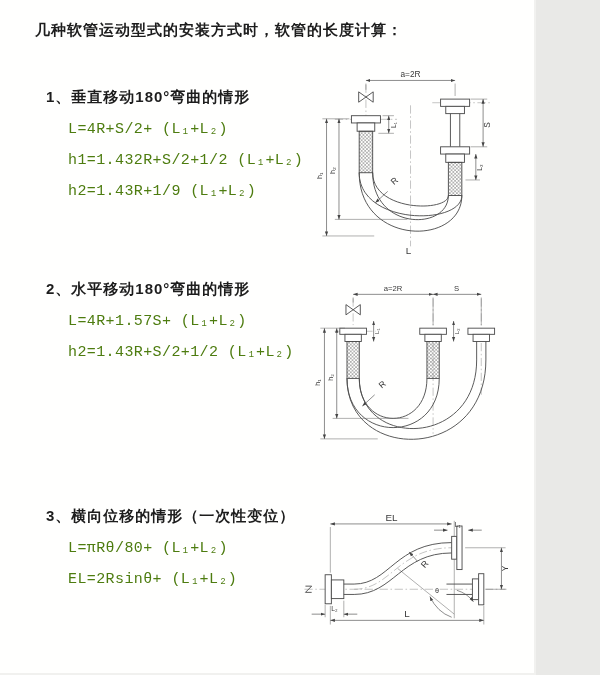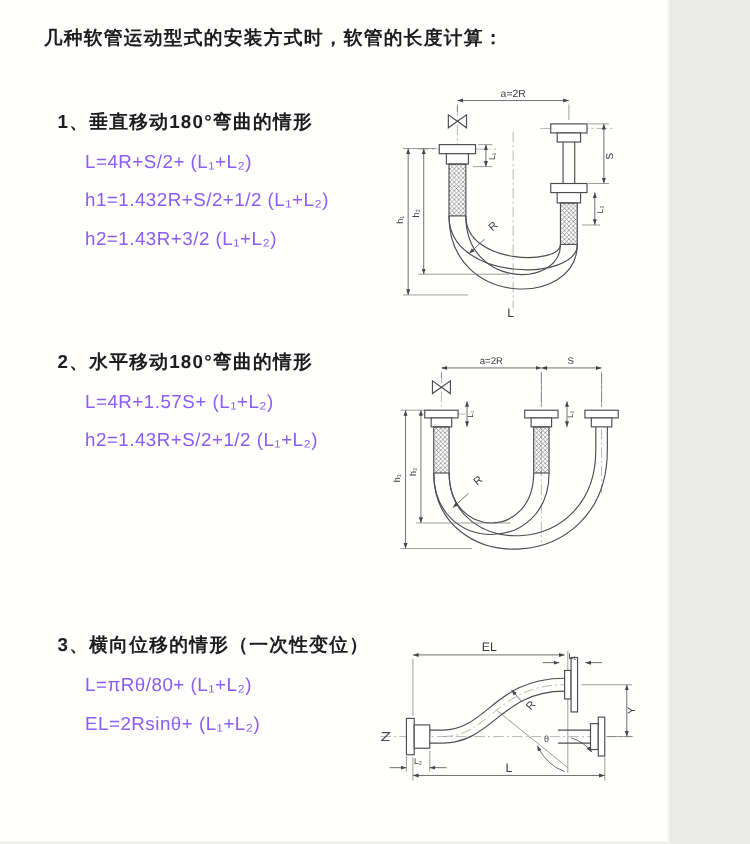--- a/index.html
+++ b/index.html
@@ -8,21 +8,21 @@
     font-family:"Liberation Sans","DejaVu Sans",sans-serif;color:#222;
     overflow:hidden;box-shadow:inset -2px -2px 0 #f1f1ef;
   }
   .title{
     position:absolute;left:35px;top:21px;font-size:15px;font-weight:700;
     letter-spacing:1px;color:#1d1d1d;white-space:nowrap;
   }
   .section{position:absolute;left:46px;width:275px;}
   .sec1{top:88px;} .sec2{top:280px;} .sec3{top:507px;}
   .heading{font-size:15px;font-weight:700;letter-spacing:1px;color:#1d1d1d;margin-bottom:14px;white-space:nowrap;}
-  .formula{font-size:15px;color:#8b5cf6;margin:0 0 14px 22px;letter-spacing:.4px;white-space:nowrap;}
+  .formula{font-size:15px;color:#4d7c0f;margin:0 0 14px 22px;letter-spacing:.4px;white-space:nowrap;font-family:Liberation Mono, monospace;}
   .diag{position:absolute;}
   .diag1{left:314px;top:68px;width:192px;height:197px;}
   .diag2{left:314px;top:280px;width:190px;height:164px;}
   .diag3{left:296px;top:498px;width:218px;height:140px;}
   svg{display:block;width:100%;height:100%;}
   svg text{font-family:"Liberation Sans","DejaVu Sans",sans-serif;fill:#3a3a3a;}
   .geo{stroke:#4d4d4d;stroke-width:.9;fill:none;}
   .geoF{stroke:#4d4d4d;stroke-width:.9;fill:#fff;}
   .dim{stroke:#555;stroke-width:.65;fill:none;}
   .ext{stroke:#666;stroke-width:.5;fill:none;}
@@ -32,21 +32,21 @@
 <body>
 
 <div class="page">
 
   <div class="title">几种软管运动型式的安装方式时，软管的长度计算：</div>
 
   <div class="section sec1">
     <div class="heading">1、垂直移动180°弯曲的情形</div>
     <div class="formula">L=4R+S/2+ (L₁+L₂)</div>
     <div class="formula">h1=1.432R+S/2+1/2 (L₁+L₂)</div>
-    <div class="formula">h2=1.43R+3/2 (L₁+L₂)</div>
+    <div class="formula">h2=1.43R+1/9 (L₁+L₂)</div>
   </div>
 
   <div class="diag diag1">
     <svg viewBox="0 0 185 190">
       <defs>
         <marker id="ar1" viewBox="0 0 10 10" refX="9" refY="5" markerWidth="7.5" markerHeight="7.5" orient="auto-start-reverse">
           <path d="M0 1.8 L9 5 L0 8.2 z" fill="#444"></path>
         </marker>
         <pattern id="hx1" width="3.4" height="3.4" patternUnits="userSpaceOnUse">
           <path d="M0 3.4 L3.4 0 M0 0 L3.4 3.4" stroke="#7a7a7a" stroke-width="0.5"></path>

